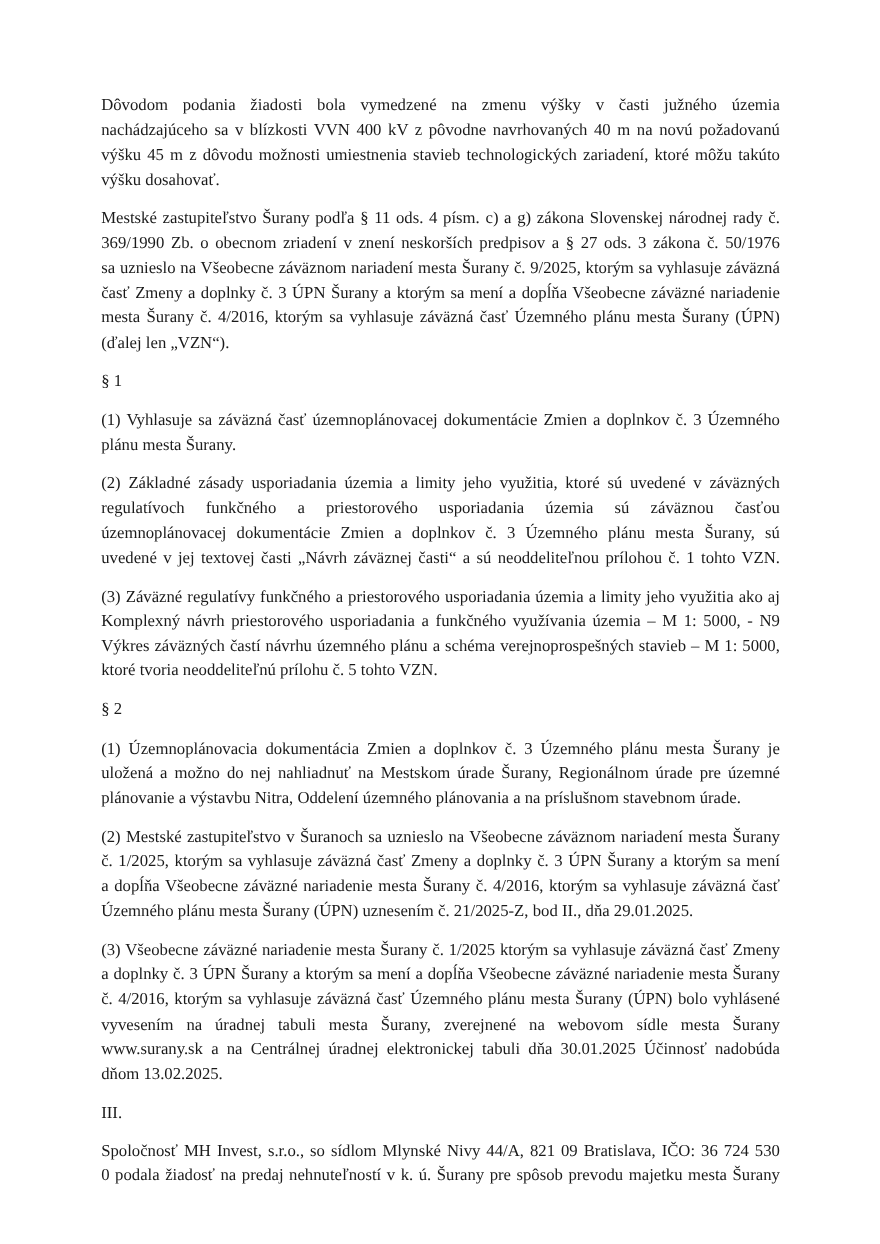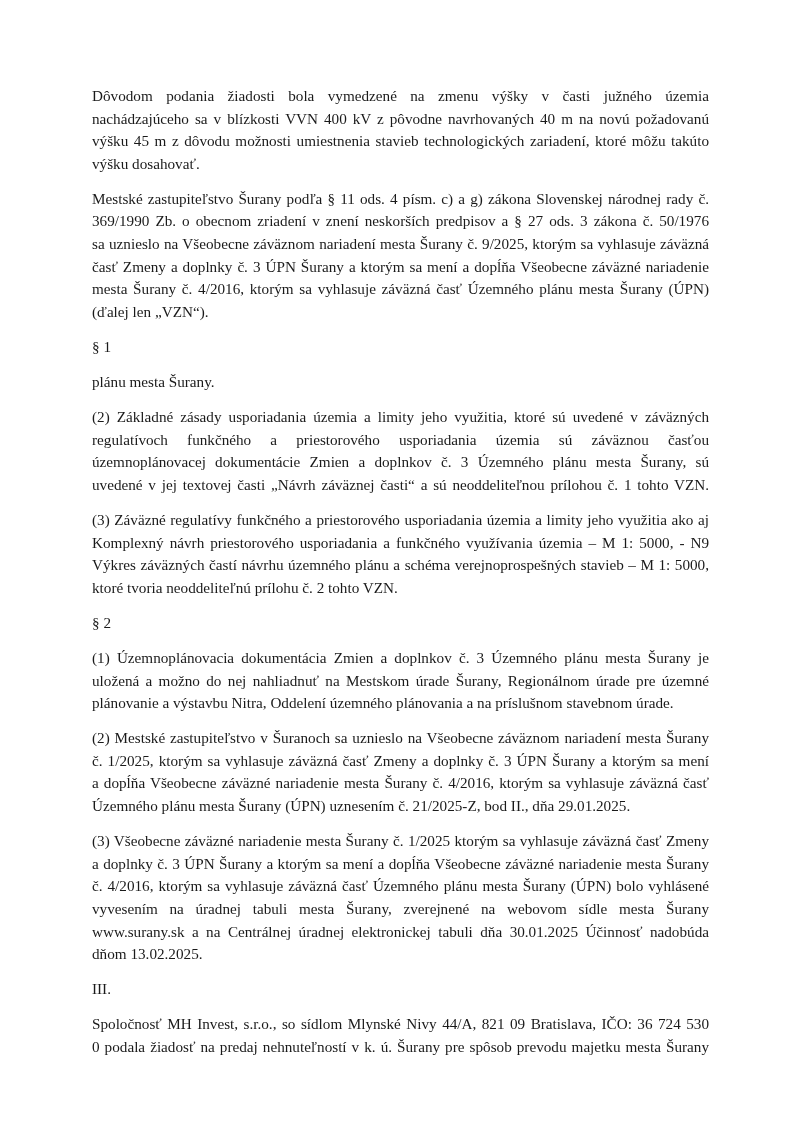--- a/index.html
+++ b/index.html
@@ -32,33 +32,34 @@
         <span class="line j">sa uznieslo na Všeobecne záväznom nariadení mesta Šurany č. 9/2025, ktorým sa vyhlasuje záväzná</span>
         <span class="line j">časť Zmeny a doplnky č. 3 ÚPN Šurany a ktorým sa mení a dopĺňa Všeobecne záväzné nariadenie</span>
         <span class="line j">mesta Šurany č. 4/2016, ktorým sa vyhlasuje záväzná časť Územného plánu mesta Šurany (ÚPN)</span>
         <span class="line">(ďalej len „VZN“).</span>
       </p>
     </div>
 
   <div class="sec">§ 1</div>
   <div id="s1-block">
       <p class="para">
+        <span class="line j">(1) Vyhlasuje sa záväzná časť územnoplánovacej dokumentácie Zmien a doplnkov č. 3 Územného</span>
         <span class="line">plánu mesta Šurany.</span>
       </p>
       <p class="para">
         <span class="line j">(2) Základné zásady usporiadania územia a limity jeho využitia, ktoré sú uvedené v záväzných</span>
         <span class="line j">regulatívoch funkčného a priestorového usporiadania územia sú záväznou časťou</span>
         <span class="line j">územnoplánovacej dokumentácie Zmien a doplnkov č. 3 Územného plánu mesta Šurany, sú</span>
         <span class="line j">uvedené v jej textovej časti „Návrh záväznej časti“ a sú neoddeliteľnou prílohou č. 1 tohto VZN.</span>
       </p>
       <p class="para">
         <span class="line j">(3) Záväzné regulatívy funkčného a priestorového usporiadania územia a limity jeho využitia ako aj</span>
         <span class="line j">Komplexný návrh priestorového usporiadania a funkčného využívania územia – M 1: 5000, - N9</span>
         <span class="line j">Výkres záväzných častí návrhu územného plánu a schéma verejnoprospešných stavieb – M 1: 5000,</span>
-        <span class="line">ktoré tvoria neoddeliteľnú prílohu č. 2 tohto VZN.</span>
+        <span class="line">ktoré tvoria neoddeliteľnú prílohu č. 5 tohto VZN.</span>
       </p>
     </div>
 
   <div class="sec">§ 2</div>
   <div id="s2-block">
       <p class="para">
         <span class="line j">(1) Územnoplánovacia dokumentácia Zmien a doplnkov č. 3 Územného plánu mesta Šurany je</span>
         <span class="line j">uložená a možno do nej nahliadnuť na Mestskom úrade Šurany, Regionálnom úrade pre územné</span>
         <span class="line">plánovanie a výstavbu Nitra, Oddelení územného plánovania a na príslušnom stavebnom úrade.</span>
       </p>

